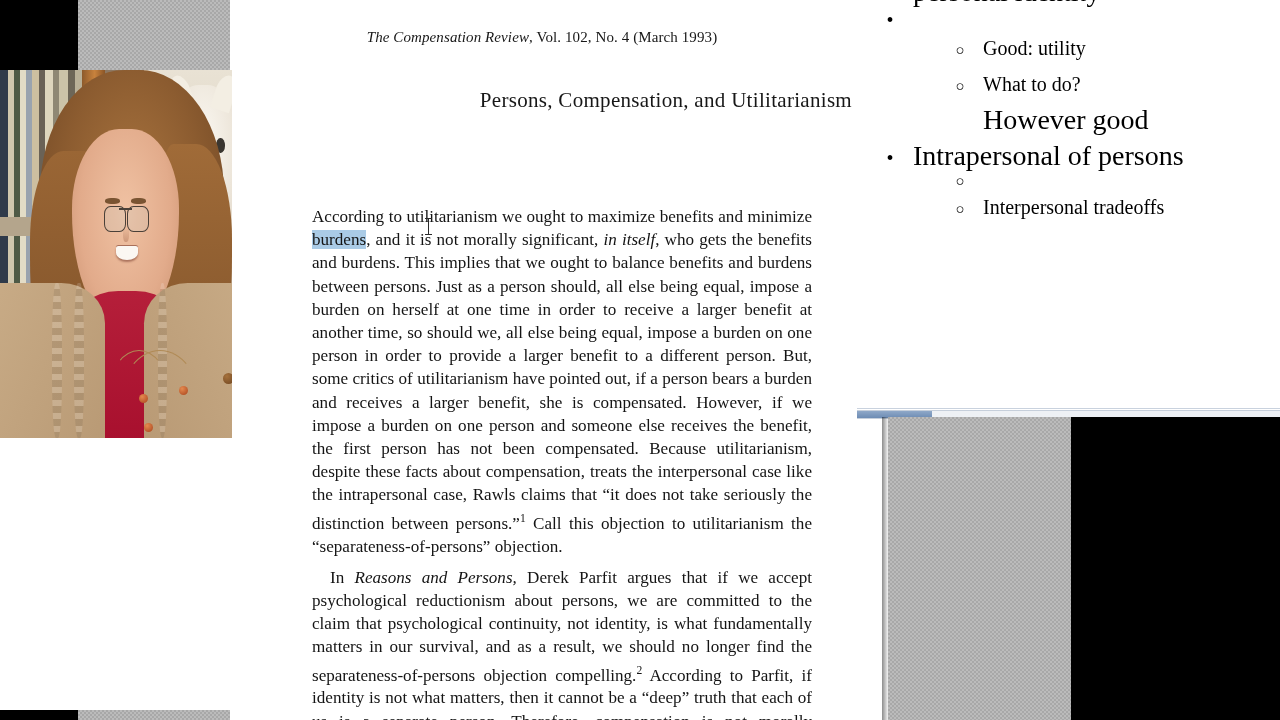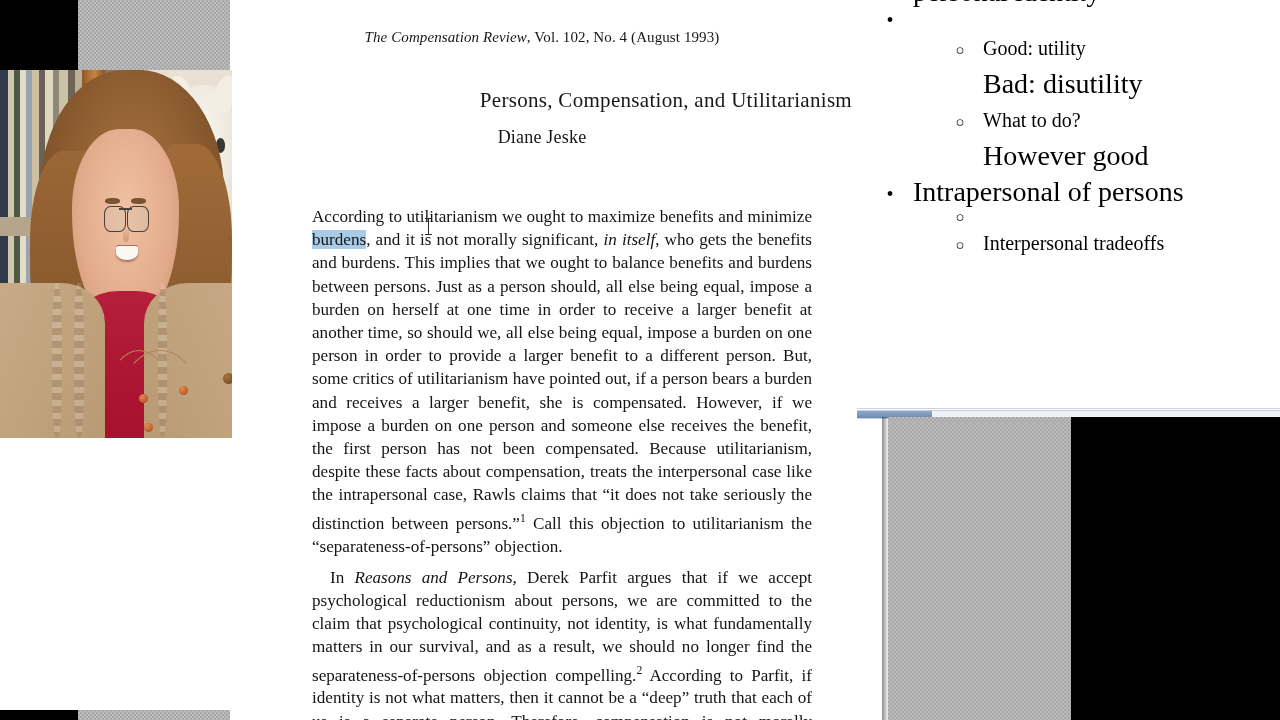--- a/index.html
+++ b/index.html
@@ -318,26 +318,25 @@
   </div>
 
   <div class="abs black-pane" style="left:0; top:710px; width:78px; height:10px;"></div>
   <div class="abs gray-texture" style="left:78px; top:710px; width:152px; height:10px;"></div>
 
   <div class="abs gray-texture" style="left:288px; top:438px; width:11px; height:84px;"></div>
 
   <div class="doc" style="left:232px; top:0; width:620px; height:720px;">
 
     <div class="doc-journal" style="left:0; top:0; width:100%; position:absolute; top:29px;">
-      <span>The Compensation Review</span><span class="roman">, Vol. 102, No. 4 (August 1993)</span>
+      <span>The Compensation Review</span><span class="roman">, Vol. 102, No. 4 (March 1993)</span>
     </div>
 
     <div class="doc-title abs" style="left:0; top:88px; width:100%;">Persons, Compensation, and Utilitarianism</div>
 
-    <div class="doc-author abs" style="left:0; top:127px; width:100%;">Diane Jeske</div>
 
     <div class="doc-body abs" style="left:72px; top:197px; width:516px;">
       <p><span>According to utilitarianism we ought to maximize benefits and minimize </span><span class="hl">burdens</span><span>, and it is not morally significant, </span><i>in itself</i><span>, who gets the benefits and burdens. This implies that we ought to balance benefits and burdens between persons. Just as a person should, all else being equal, impose a burden on herself at one time in order to receive a larger benefit at another time, so should we, all else being equal, impose a burden on one person in order to provide a larger benefit to a different person. But, some critics of utilitarianism have pointed out, if a person bears a burden and receives a larger benefit, she is compensated. However, if we impose a burden on one person and someone else receives the benefit, the first person has not been compensated. Because utilitarianism, despite these facts about compensation, treats the interpersonal case like the intrapersonal case, Rawls claims that “it does not take seriously the distinction between persons.”</span><sup>1</sup><span> Call this objection to utilitarianism the “separateness-of-persons” objection.</span></p>
       <p class="indent"><span>In </span><i>Reasons and Persons,</i><span> Derek Parfit argues that if we accept psychological reductionism about persons, we are committed to the claim that psychological continuity, not identity, is what fundamentally matters in our survival, and as a result, we should no longer find the separateness-of-persons objection compelling.</span><sup>2</sup><span> According to Parfit, if identity is not what matters, then it cannot be a “deep” truth that each of us is a separate person. Therefore, compensation is not morally important, and we can balance benefits</span></p>
     </div>
 
     <div class="caret" style="left:196px; top:218px;"></div>
   </div>
 
   <div class="outline" style="left:857px; top:-26px; width:423px; height:434px;">
@@ -345,23 +344,20 @@
         <div class="ol-row cont1">
           <span class="ol-text">personal identity</span>
         </div>
         <div class="ol-row lvl1">
           <span class="ol-bullet">•</span>
         </div>
         <div class="ol-row lvl2">
           <span class="ol-bullet hollow">○</span>
           <span class="ol-text">Good: utility</span>
         </div>
-        <div class="ol-row cont2">
-          <span class="ol-text">Bad: disutility</span>
-        </div>
         <div class="ol-row lvl2">
           <span class="ol-bullet hollow">○</span>
           <span class="ol-text">What to do?</span>
         </div>
         <div class="ol-row cont2">
           <span class="ol-text">However good</span>
         </div>
         <div class="ol-row lvl1">
           <span class="ol-bullet">•</span>
           <span class="ol-text">Intrapersonal of persons</span>

